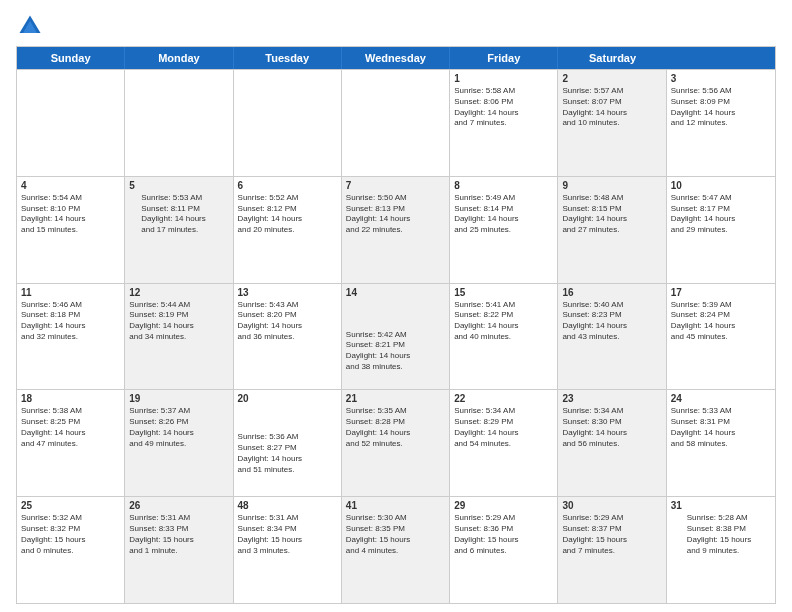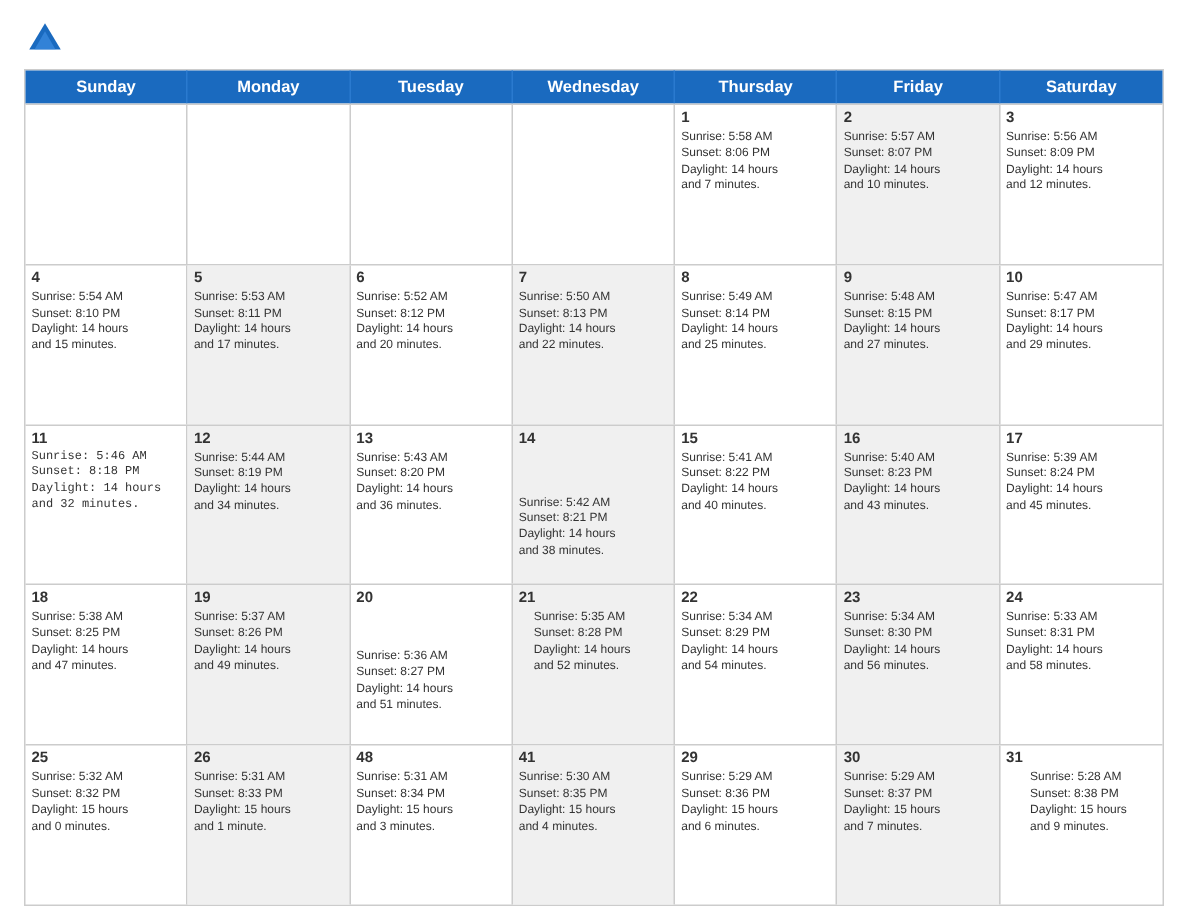--- a/index.html
+++ b/index.html
@@ -126,21 +126,20 @@
       <div class="location"></div>
     </div>
   </div>
 
   <div class="calendar">
     <div class="cal-header-row">
     <div class="cal-header-cell">Sunday</div>
         <div class="cal-header-cell">Monday</div>
         <div class="cal-header-cell">Tuesday</div>
         <div class="cal-header-cell">Wednesday</div>
-        <div class="cal-header-cell">Thursday</div>
         <div class="cal-header-cell">Friday</div>
         <div class="cal-header-cell">Saturday</div>
       </div>
     <div class="cal-body">
     <div class="cal-row">
           <div class="cal-cell"></div>
           <div class="cal-cell"></div>
           <div class="cal-cell"></div>
           <div class="cal-cell"></div>
           <div class="cal-cell">
@@ -168,21 +167,21 @@
         <div class="cal-row">
           <div class="cal-cell">
             <span class="day-num">4</span>
             <div class="cell-text" style="white-space: pre-line;">Sunrise: 5:54 AM
 Sunset: 8:10 PM
 Daylight: 14 hours
 and 15 minutes.</div>
           </div>
           <div class="cal-cell shaded">
             <span class="day-num">5</span>
-            <div class="cell-text" style="white-space: pre-line;">Sunrise: 5:53 AM
+            <div class="cell-text" style="white-space: pre-line; margin-left: 12px;">Sunrise: 5:53 AM
 Sunset: 8:11 PM
 Daylight: 14 hours
 and 17 minutes.</div>
           </div>
           <div class="cal-cell">
             <span class="day-num">6</span>
             <div class="cell-text" style="white-space: pre-line;">Sunrise: 5:52 AM
 Sunset: 8:12 PM
 Daylight: 14 hours
 and 20 minutes.</div>
@@ -212,21 +211,21 @@
             <span class="day-num">10</span>
             <div class="cell-text" style="white-space: pre-line;">Sunrise: 5:47 AM
 Sunset: 8:17 PM
 Daylight: 14 hours
 and 29 minutes.</div>
           </div>
         </div>
         <div class="cal-row">
           <div class="cal-cell">
             <span class="day-num">11</span>
-            <div class="cell-text" style="white-space: pre-line; font-family: Liberation Mono, monospace;">Sunrise: 5:46 AM
+            <div class="cell-text" style="white-space: pre-line;">Sunrise: 5:46 AM
 Sunset: 8:18 PM
 Daylight: 14 hours
 and 32 minutes.</div>
           </div>
           <div class="cal-cell shaded">
             <span class="day-num">12</span>
             <div class="cell-text" style="white-space: pre-line;">Sunrise: 5:44 AM
 Sunset: 8:19 PM
 Daylight: 14 hours
 and 34 minutes.</div>
@@ -284,21 +283,21 @@
           </div>
           <div class="cal-cell">
             <span class="day-num">20</span>
             <div class="cell-text" style="white-space: pre-line; margin-top: 28px;">Sunrise: 5:36 AM
 Sunset: 8:27 PM
 Daylight: 14 hours
 and 51 minutes.</div>
           </div>
           <div class="cal-cell shaded">
             <span class="day-num">21</span>
-            <div class="cell-text" style="white-space: pre-line; margin-left: 10px;">Sunrise: 5:35 AM
+            <div class="cell-text" style="white-space: pre-line;">Sunrise: 5:35 AM
 Sunset: 8:28 PM
 Daylight: 14 hours
 and 52 minutes.</div>
           </div>
           <div class="cal-cell">
             <span class="day-num">22</span>
             <div class="cell-text" style="white-space: pre-line;">Sunrise: 5:34 AM
 Sunset: 8:29 PM
 Daylight: 14 hours
 and 54 minutes.</div>

